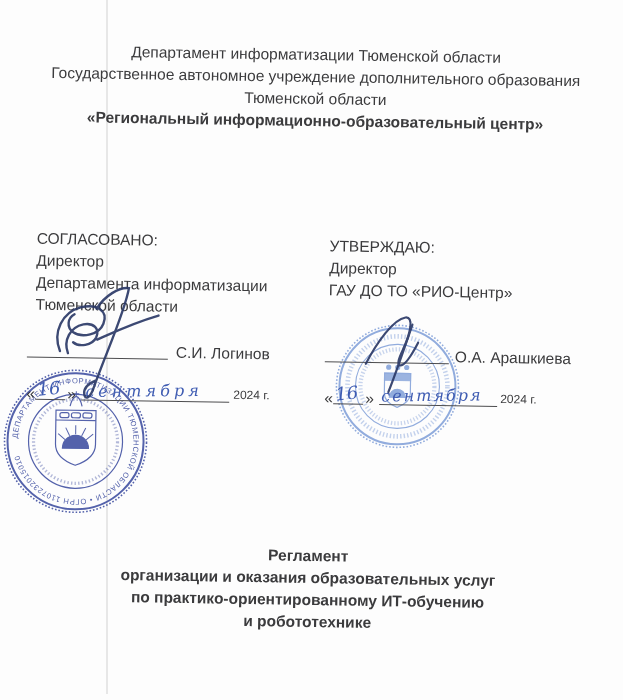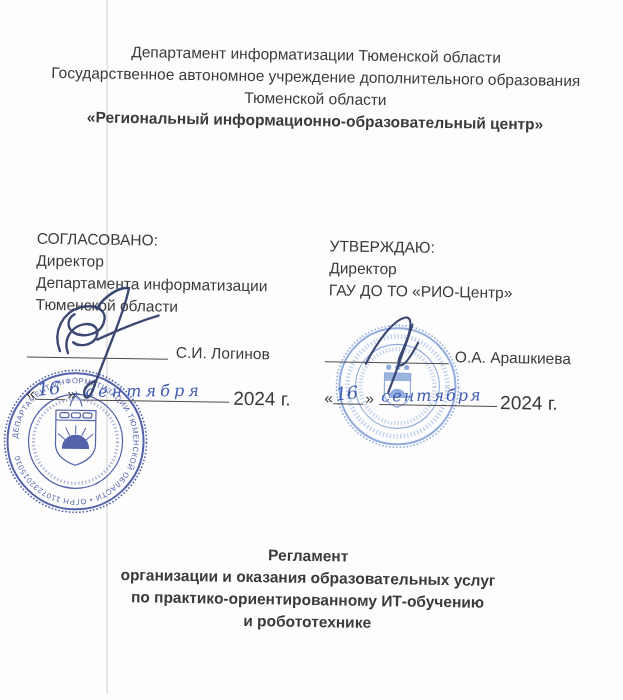--- a/index.html
+++ b/index.html
@@ -33,21 +33,21 @@
   .sigline{
     position:absolute;height:0;border-bottom:1.6px solid #4c4c4e;
   }
   .name{
     position:absolute;font-size:15.5px;
   }
   .q{
     position:absolute;font-size:15.5px;
   }
   .year{
-    position:absolute;font-size:19px;
+    position:absolute;font-size:12px;
   }
   .hand{
     position:absolute;
     font-family:"DejaVu Serif", serif;
     font-style:italic;
     color:#3f5cb2;
   }
   .hand-day{font-size:18px;transform:rotate(-6deg);}
   .hand-month{font-size:16px;}
   .titleblock{

